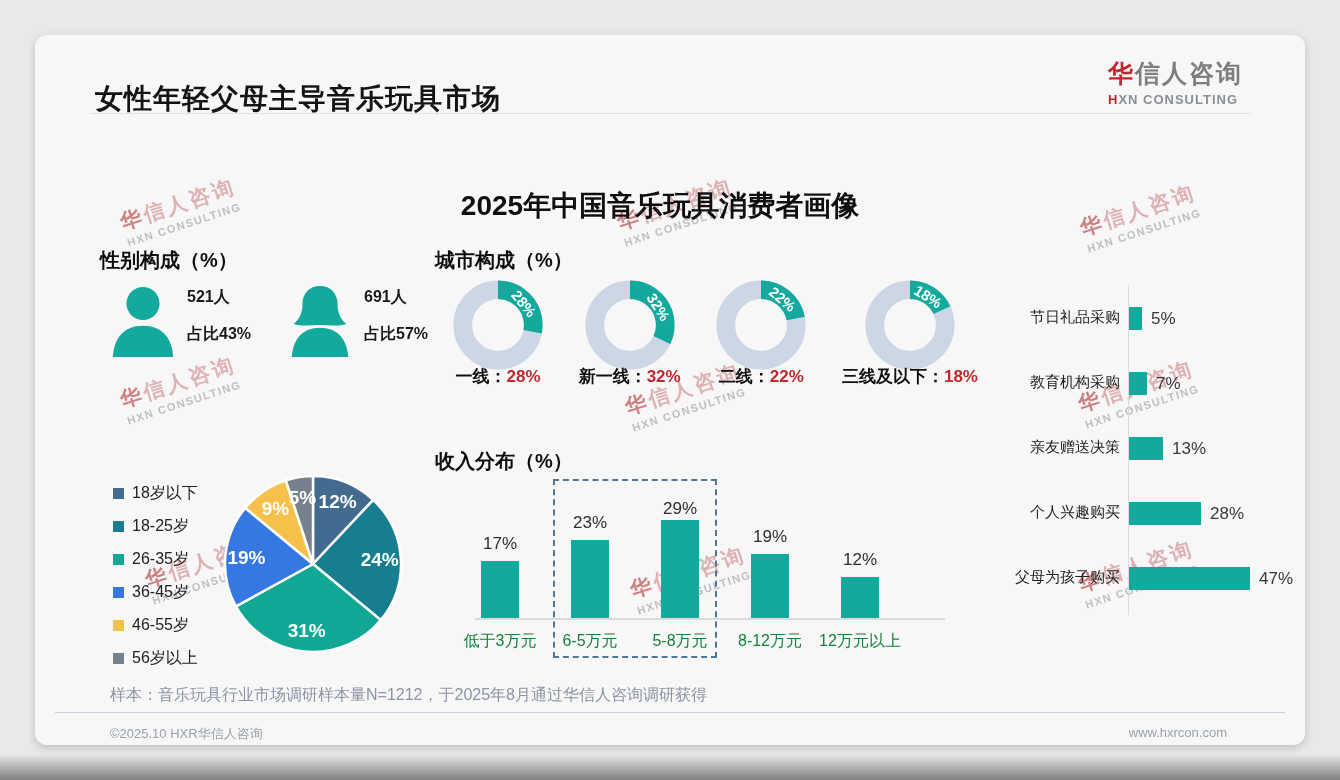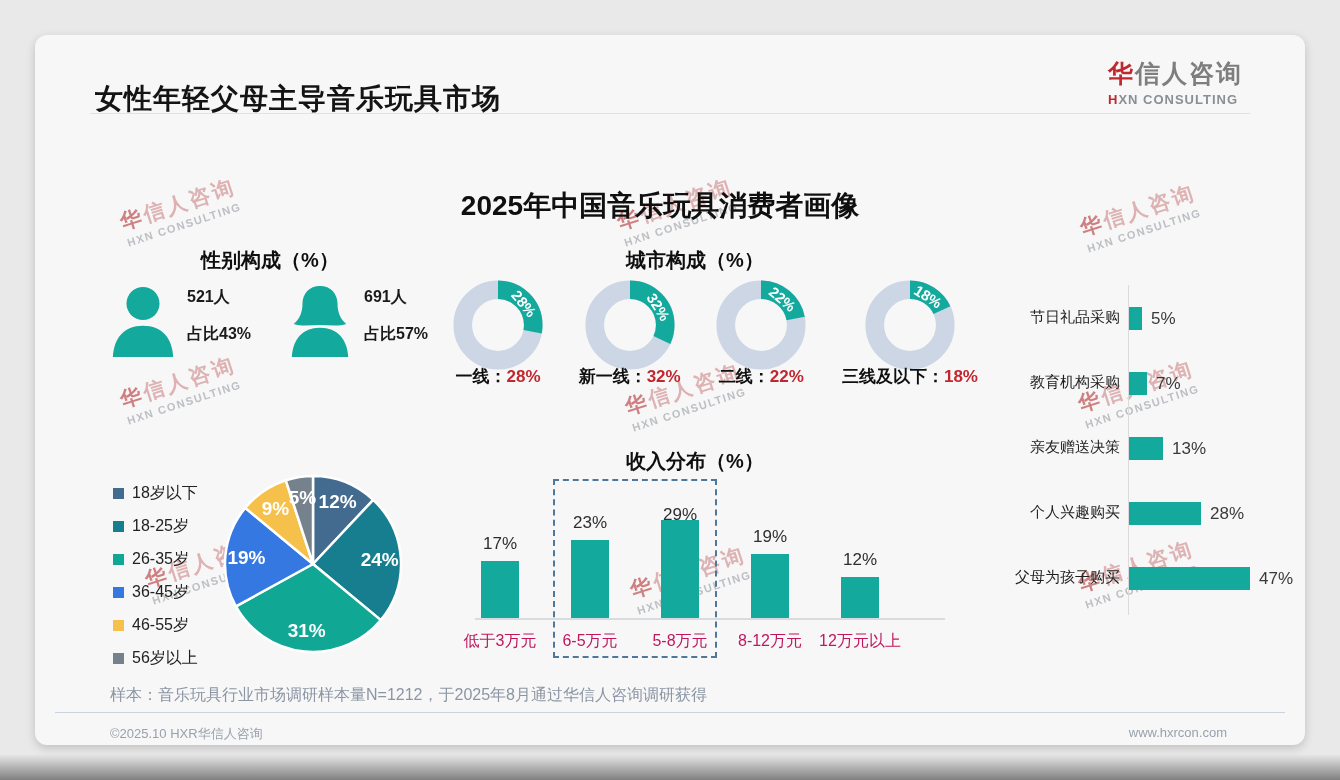--- a/index.html
+++ b/index.html
@@ -24,21 +24,21 @@
   .header-title { position:absolute; left:60px; top:45px; font-size:28px; font-weight:800; color:#141414; letter-spacing:1px; }
   .logo { position:absolute; right:62px; top:22px; }
   .logo-cn { font-size:25px; font-weight:bold; letter-spacing:2px; color:#7e7e7e; }
   .logo-cn .red, .logo-en .red { color:#c1272d; }
   .logo-en { font-size:13px; font-weight:bold; color:#8a8f94; letter-spacing:1px; margin-top:2px; }
   .divider-top { position:absolute; left:55px; right:55px; top:78px; height:1px; background:#e2e2e2; }
 
   .main-title { position:absolute; left:365px; top:124px; width:520px; text-align:center;
     font-size:28px; font-weight:800; color:#0f0f0f;margin-top:28px; }
 
-  .section-title { position:absolute; font-size:20px; font-weight:800; color:#0f0f0f; text-align:center; white-space:nowrap; }
+  .section-title { position:absolute; font-size:20px; font-weight:800; color:#0f0f0f; white-space:nowrap; }
   #gender-title { left:65px; top:212px; width:340px; }
   #city-title   { left:400px; top:212px; width:520px; }
   #age-title    { left:65px; top:398px; width:340px; }
   #income-title { left:400px; top:413px; width:520px; }
   #decision-title { left:975px; top:206px; text-align:left; }
 
   
   .icon-person { position:absolute; width:70px; height:75px; fill:#13a99c; }
   #male-icon { left:73px; top:248px; }
   #female-icon { left:250px; top:248px; }
@@ -59,21 +59,21 @@
   #age-legend { position:absolute; left:78px; top:448px; }
   .legend-row { display:flex; align-items:center; gap:8px; margin-bottom:12px; font-size:16px; color:#222; }
   .legend-swatch { width:11px; height:11px; flex:0 0 11px; }
   #pie-svg { position:absolute; left:183px; top:434px; width:190px; height:190px; }
 
   
   #income-chart { position:absolute; left:420px; top:440px; width:490px; height:205px; }
   .income-baseline { position:absolute; left:20px; right:0; top:143px; height:2px; background:#d8dcdf; }
   .income-bar { position:absolute; width:38px; background:#13a99c; }
   .income-value { position:absolute; width:80px; text-align:center; font-size:17px; color:#2e2e2e; }
-  .income-cat { position:absolute; width:110px; text-align:center; font-size:16px; color:#be185d; white-space:nowrap; }
+  .income-cat { position:absolute; width:110px; text-align:center; font-size:16px; color:#15803d; white-space:nowrap; }
   .income-box { position:absolute; border:2px dashed #4e7799; }
 
   
   #decision-chart { position:absolute; left:965px; top:250px; width:310px; height:340px; }
   .decision-axis { position:absolute; left:128px; top:0; width:1px; height:330px; background:#dbdbdb; }
   .decision-label { position:absolute; left:0; width:120px; text-align:right; font-size:15px; color:#1f1f1f; white-space:nowrap; }
   .decision-bar { position:absolute; left:129px; height:23px; background:#13a99c; }
   .decision-value { position:absolute; font-size:17px; color:#3a3a3a; line-height:23px; }
 
   
@@ -235,21 +235,21 @@
   <div id="income-chart">
       <div class="income-box" style="left: 98px; top: 4px; width: 164px; height: 179px;"></div>
       <div class="income-baseline"></div>
       <div class="income-bar" style="left: 26px; top: 86px; height: 57px;"></div>
       <div class="income-value" style="left: 5px; top: 59px;">17%</div>
       <div class="income-cat" style="left: -10px; top: 156px;">低于3万元</div>
       <div class="income-bar" style="left: 116px; top: 65px; height: 78px;"></div>
       <div class="income-value" style="left: 95px; top: 38px;">23%</div>
       <div class="income-cat" style="left: 80px; top: 156px;">6-5万元</div>
       <div class="income-bar" style="left: 206px; top: 45px; height: 98px;"></div>
-      <div class="income-value" style="left: 185px; top: 30px;">29%</div>
+      <div class="income-value" style="left: 185px; top: 24px;">29%</div>
       <div class="income-cat" style="left: 170px; top: 156px;">5-8万元</div>
       <div class="income-bar" style="left: 296px; top: 79px; height: 64px;"></div>
       <div class="income-value" style="left: 275px; top: 52px;">19%</div>
       <div class="income-cat" style="left: 260px; top: 156px;">8-12万元</div>
       <div class="income-bar" style="left: 386px; top: 102px; height: 41px;"></div>
       <div class="income-value" style="left: 365px; top: 75px;">12%</div>
       <div class="income-cat" style="left: 350px; top: 156px;">12万元以上</div>
     </div>
 
   <div id="decision-chart">

